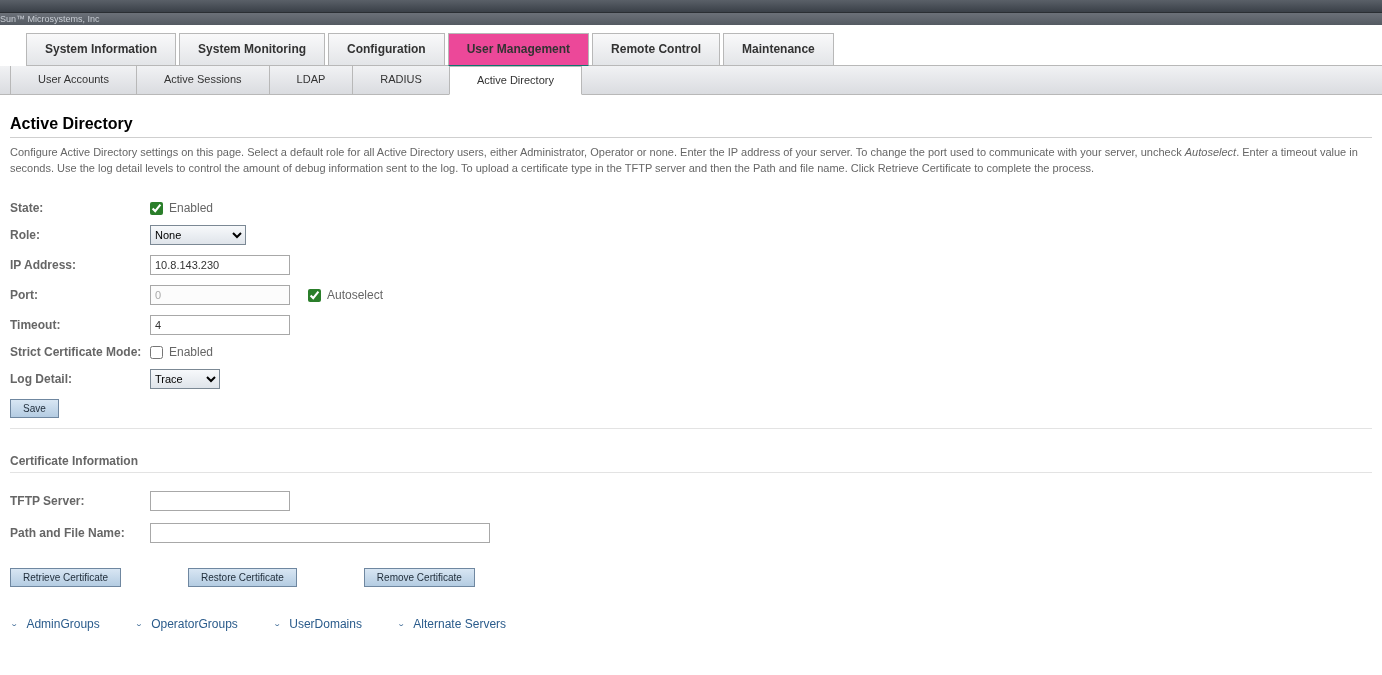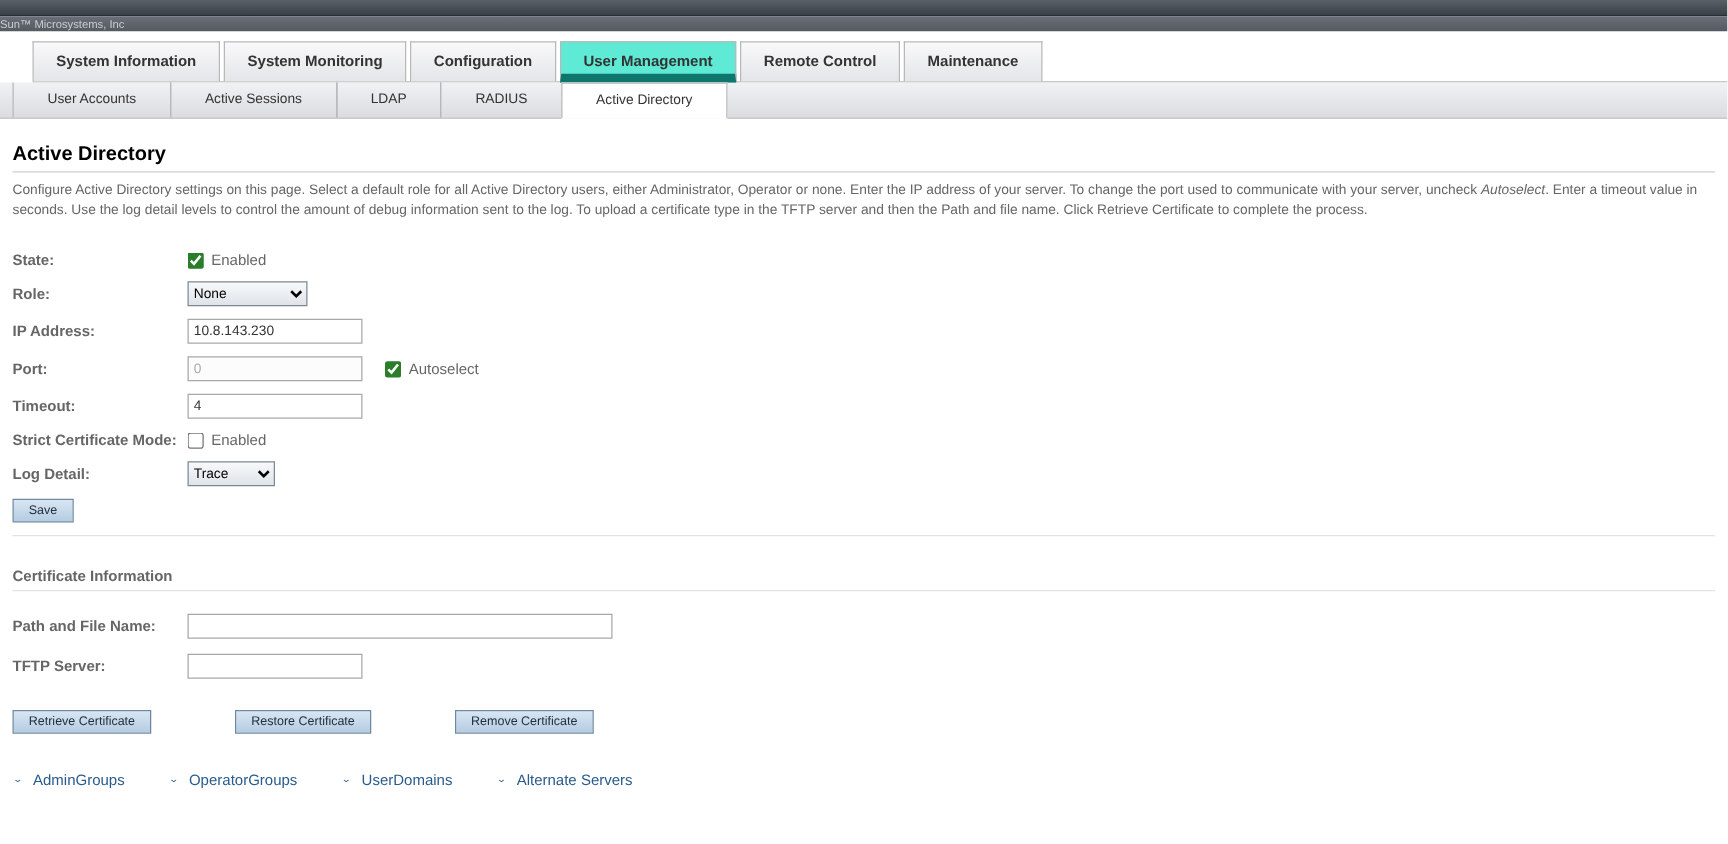--- a/index.html
+++ b/index.html
@@ -35,24 +35,24 @@
     font-size: 12px;
     font-weight: bold;
     color: #333;
     border: 1px solid #b8b8b8;
     border-bottom: none;
     background: linear-gradient(to bottom, #f9f9fa, #e3e5e8);
     margin-right: -1px;
     cursor: pointer;
   }
   .main-tab.active {
-    background: #5eead4;
+    background: #ec4899;
     position: relative;
     z-index: 2;
-    border-bottom: 7px solid #0f766e;
+    border-bottom: 1px solid #0f766e;
     margin-bottom: -1px;
   }
   .sub-tabs-wrap {
     background: linear-gradient(to bottom, #f1f2f4, #dadce0);
     border-bottom: 1px solid #b8b8b8;
   }
   .sub-tabs {
     display: flex;
     height: 28px;
     padding-left: 10px;
@@ -307,30 +307,30 @@
     <button class="btn">Save</button>
   </div>
 
   <hr class="sep-mini">
 
   <div class="section-title">Certificate Information</div>
   <hr class="sep-light">
 
 
   <div class="cert-row" style="align-items:center;">
+    <div class="cert-label">TFTP Server:</div>
+    <div class="form-ctrl">
+      <input type="text" class="txt-md" value="" style="">
+    </div>
+  </div>
+
+  <div class="cert-row" style="align-items:center;">
     <div class="cert-label">Path and File Name:</div>
     <div class="form-ctrl">
       <input type="text" class="txt-lg" value="" style="">
-    </div>
-  </div>
-
-  <div class="cert-row" style="align-items:center;">
-    <div class="cert-label">TFTP Server:</div>
-    <div class="form-ctrl">
-      <input type="text" class="txt-md" value="" style="">
     </div>
   </div>
 
   <div class="cert-buttons">
     <button class="btn">Retrieve Certificate</button>
     <button class="btn">Restore Certificate</button>
     <button class="btn">Remove Certificate</button>
   </div>
 
   <div class="link-row">

